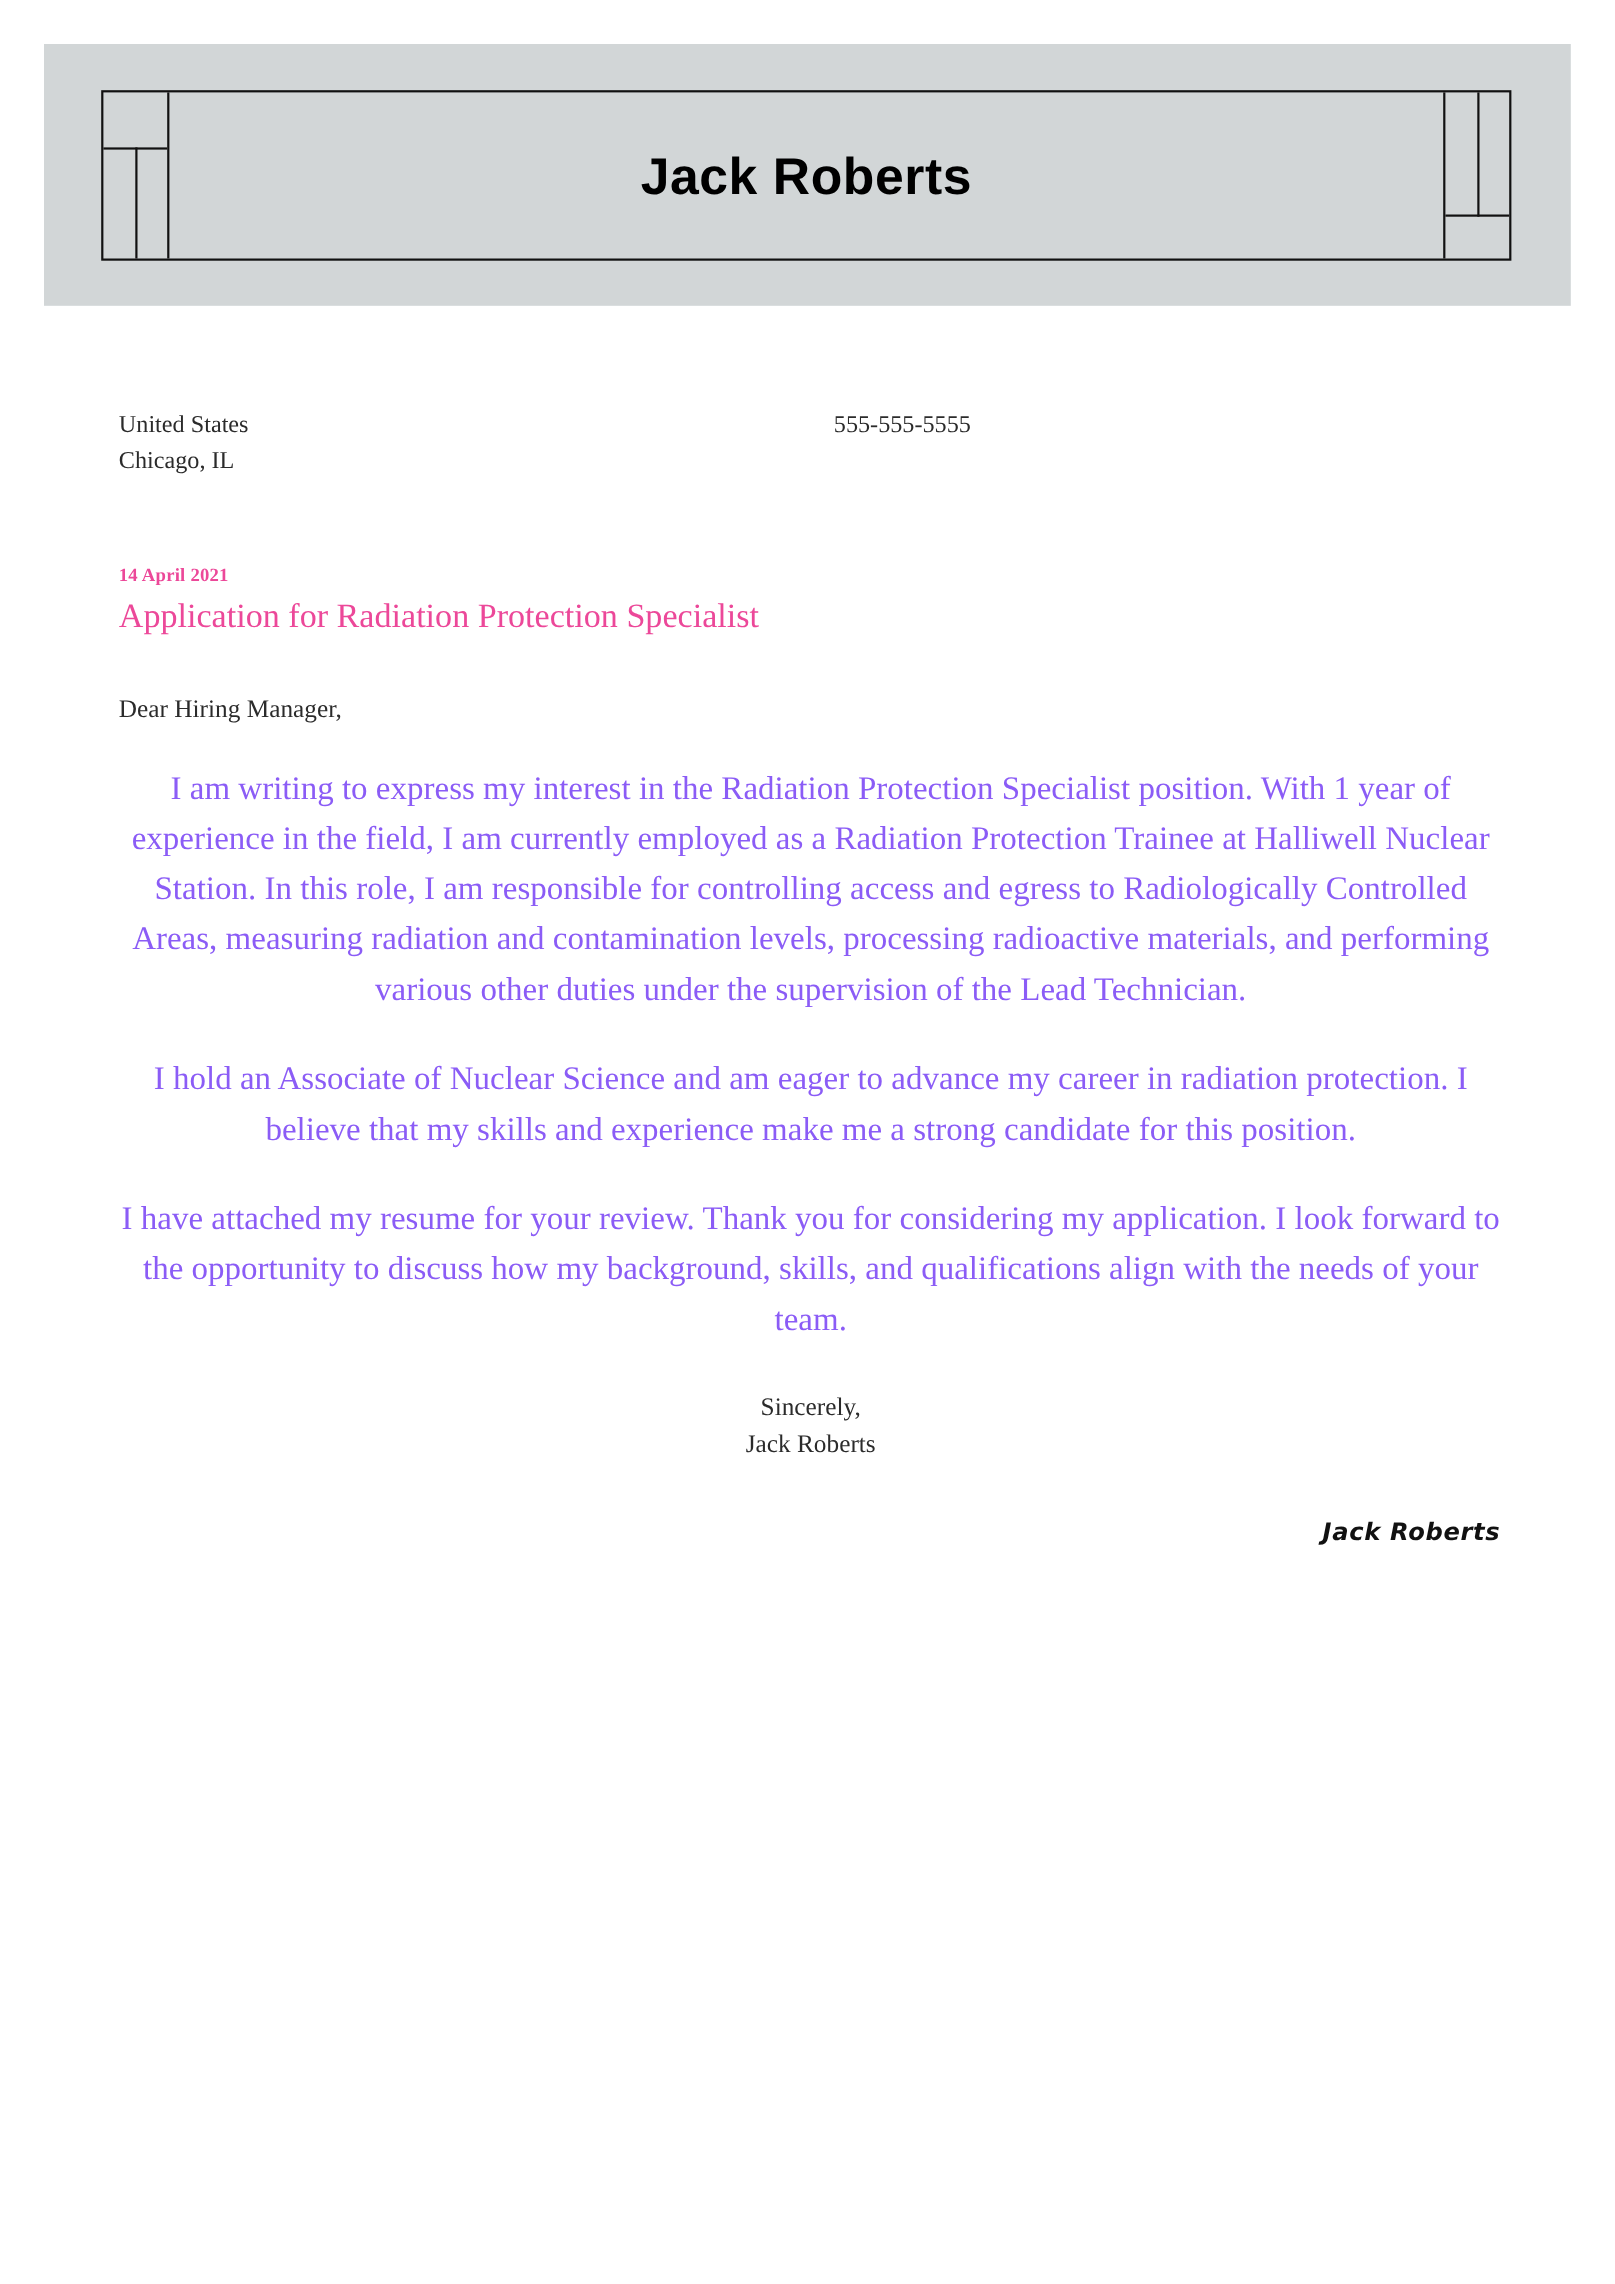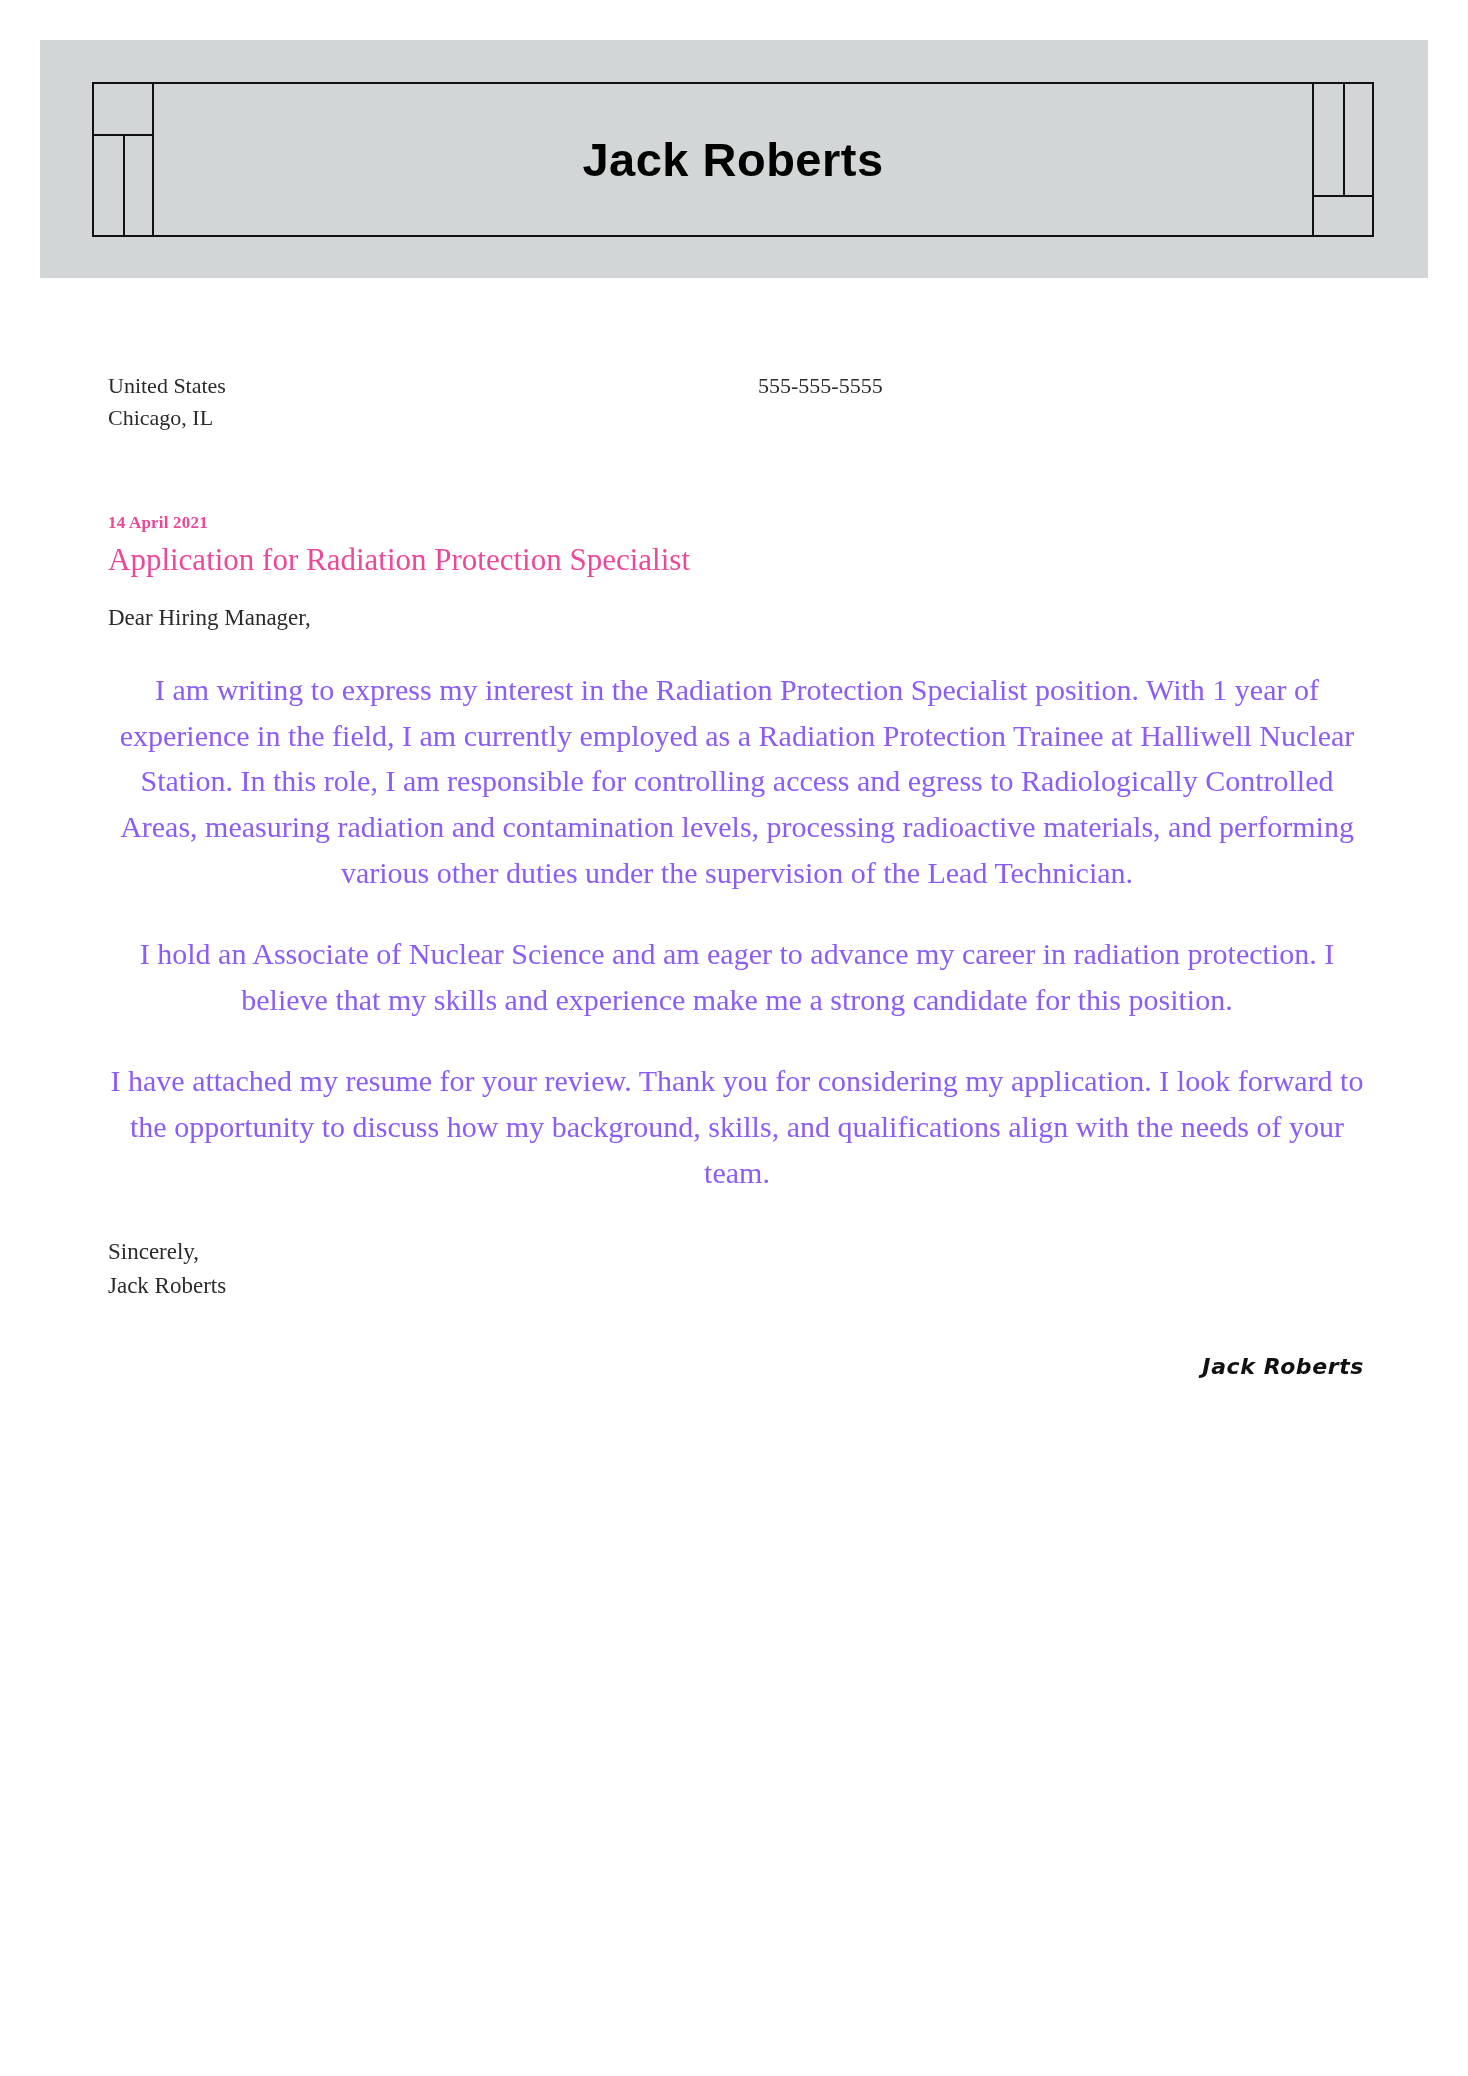--- a/index.html
+++ b/index.html
@@ -134,38 +134,39 @@
     line-height: 1.5;
     letter-spacing: 0.2px;
   }
   .meta-subject {
     font-size: 31px;
     line-height: 1.45;
     margin-top: 3px;
   }
 
   .salutation {
-    margin-top: 22px;
+    margin-top: 49px;
     font-size: 23px;
     color: #2b2b2b;
   }
 
   .letter-para {
     margin-top: 36px;
     font-size: 30px;
     line-height: 1.52;
     color: #8b5cf6;
     text-align: center;
   }
 
   .closing {
     margin-top: 40px;
     font-size: 23px;
     line-height: 1.45;
     color: #2b2b2b;
+    text-align: center;
   }
 
   .signature {
     margin-top: 52px;
     text-align: right;
     font-family: "DejaVu Sans", sans-serif;
     font-style: italic;
     font-size: 22px;
     font-weight: 600;
     color: #111111;

